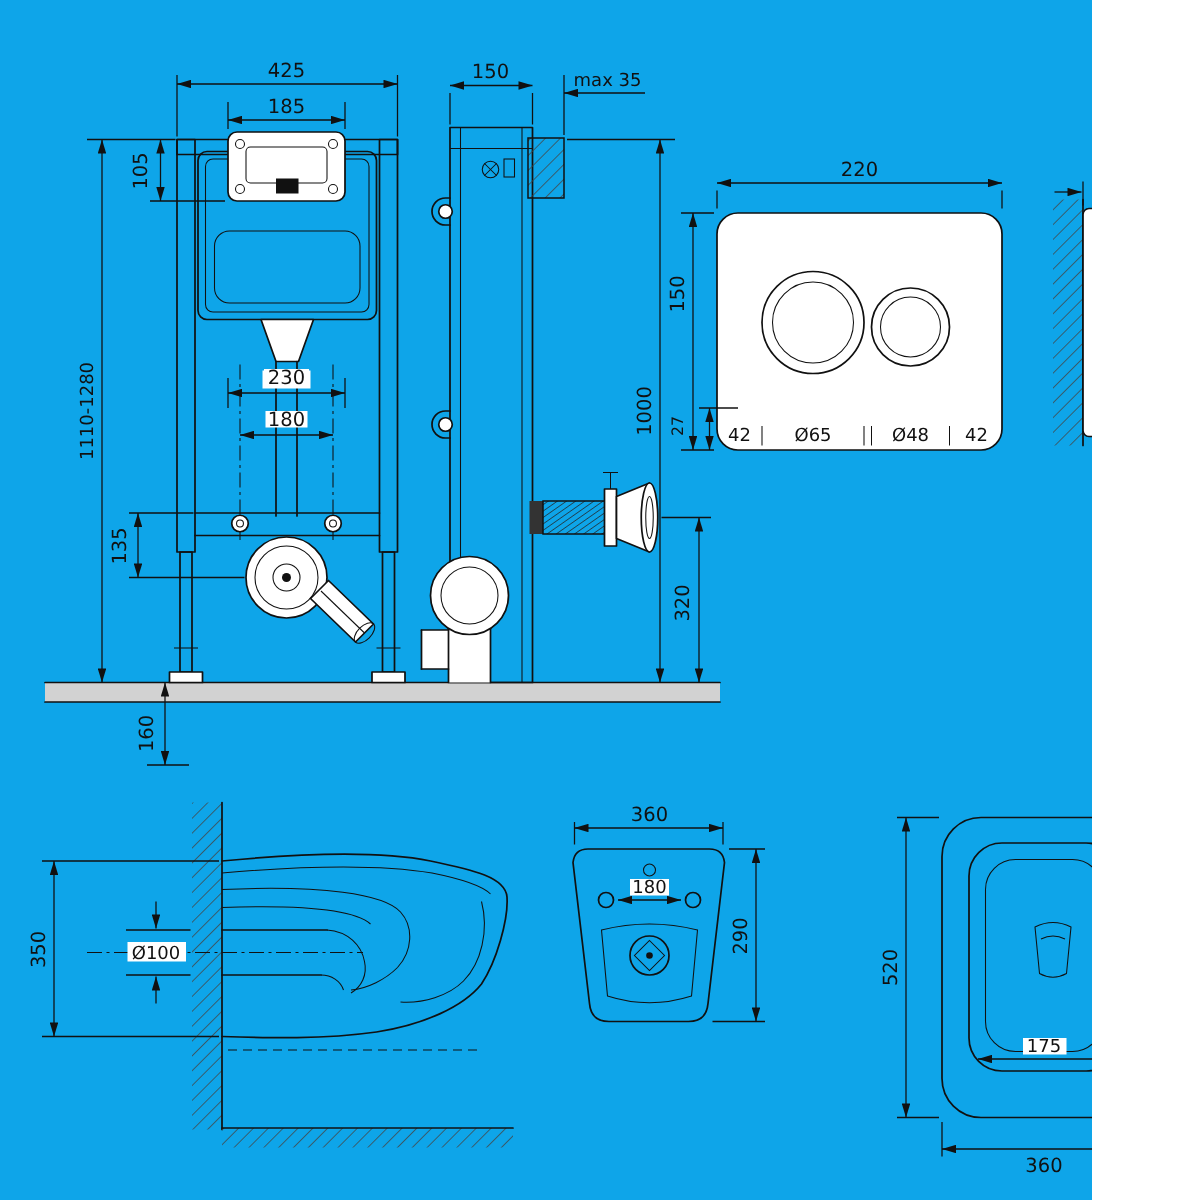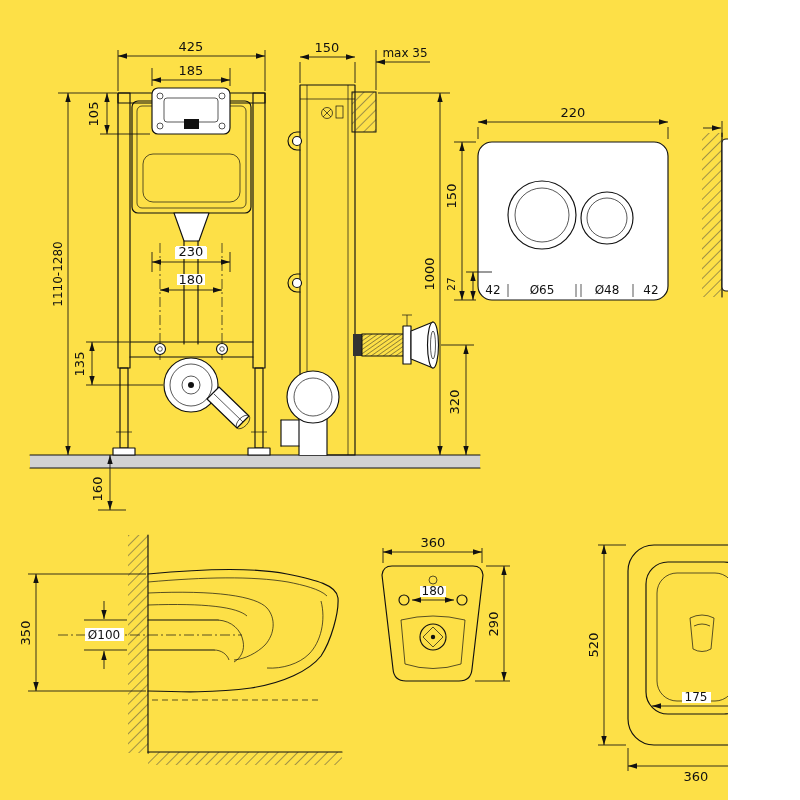--- a/index.html
+++ b/index.html
@@ -1,16 +1,16 @@
 <!DOCTYPE html>
 <html><head>
 <meta charset="utf-8">
 <style>
   html,body{margin:0;padding:0;background:#fff;}
-  .canvas{width:728px;height:800px;background:#fde047;position:relative;overflow:hidden;text-decoration:underline;}
+  .canvas{width:728px;height:800px;background:#0ea5e9;position:relative;overflow:hidden;text-decoration:underline;}
   svg{display:block;}
   svg text{
     font-family:"DejaVu Sans","Liberation Sans",sans-serif;
     font-size:13px; fill:#111; text-anchor:middle;
   }
   svg text.xs{font-size:10.5px;}
   svg text.md{font-size:12px;}
   .ln{fill:none;stroke:#111;stroke-width:1.15;stroke-linejoin:round;stroke-linecap:round;}
   .thin{fill:none;stroke:#111;stroke-width:0.7;}
   .fillw{fill:#fff;stroke:#111;stroke-width:1.15;stroke-linejoin:round;}

